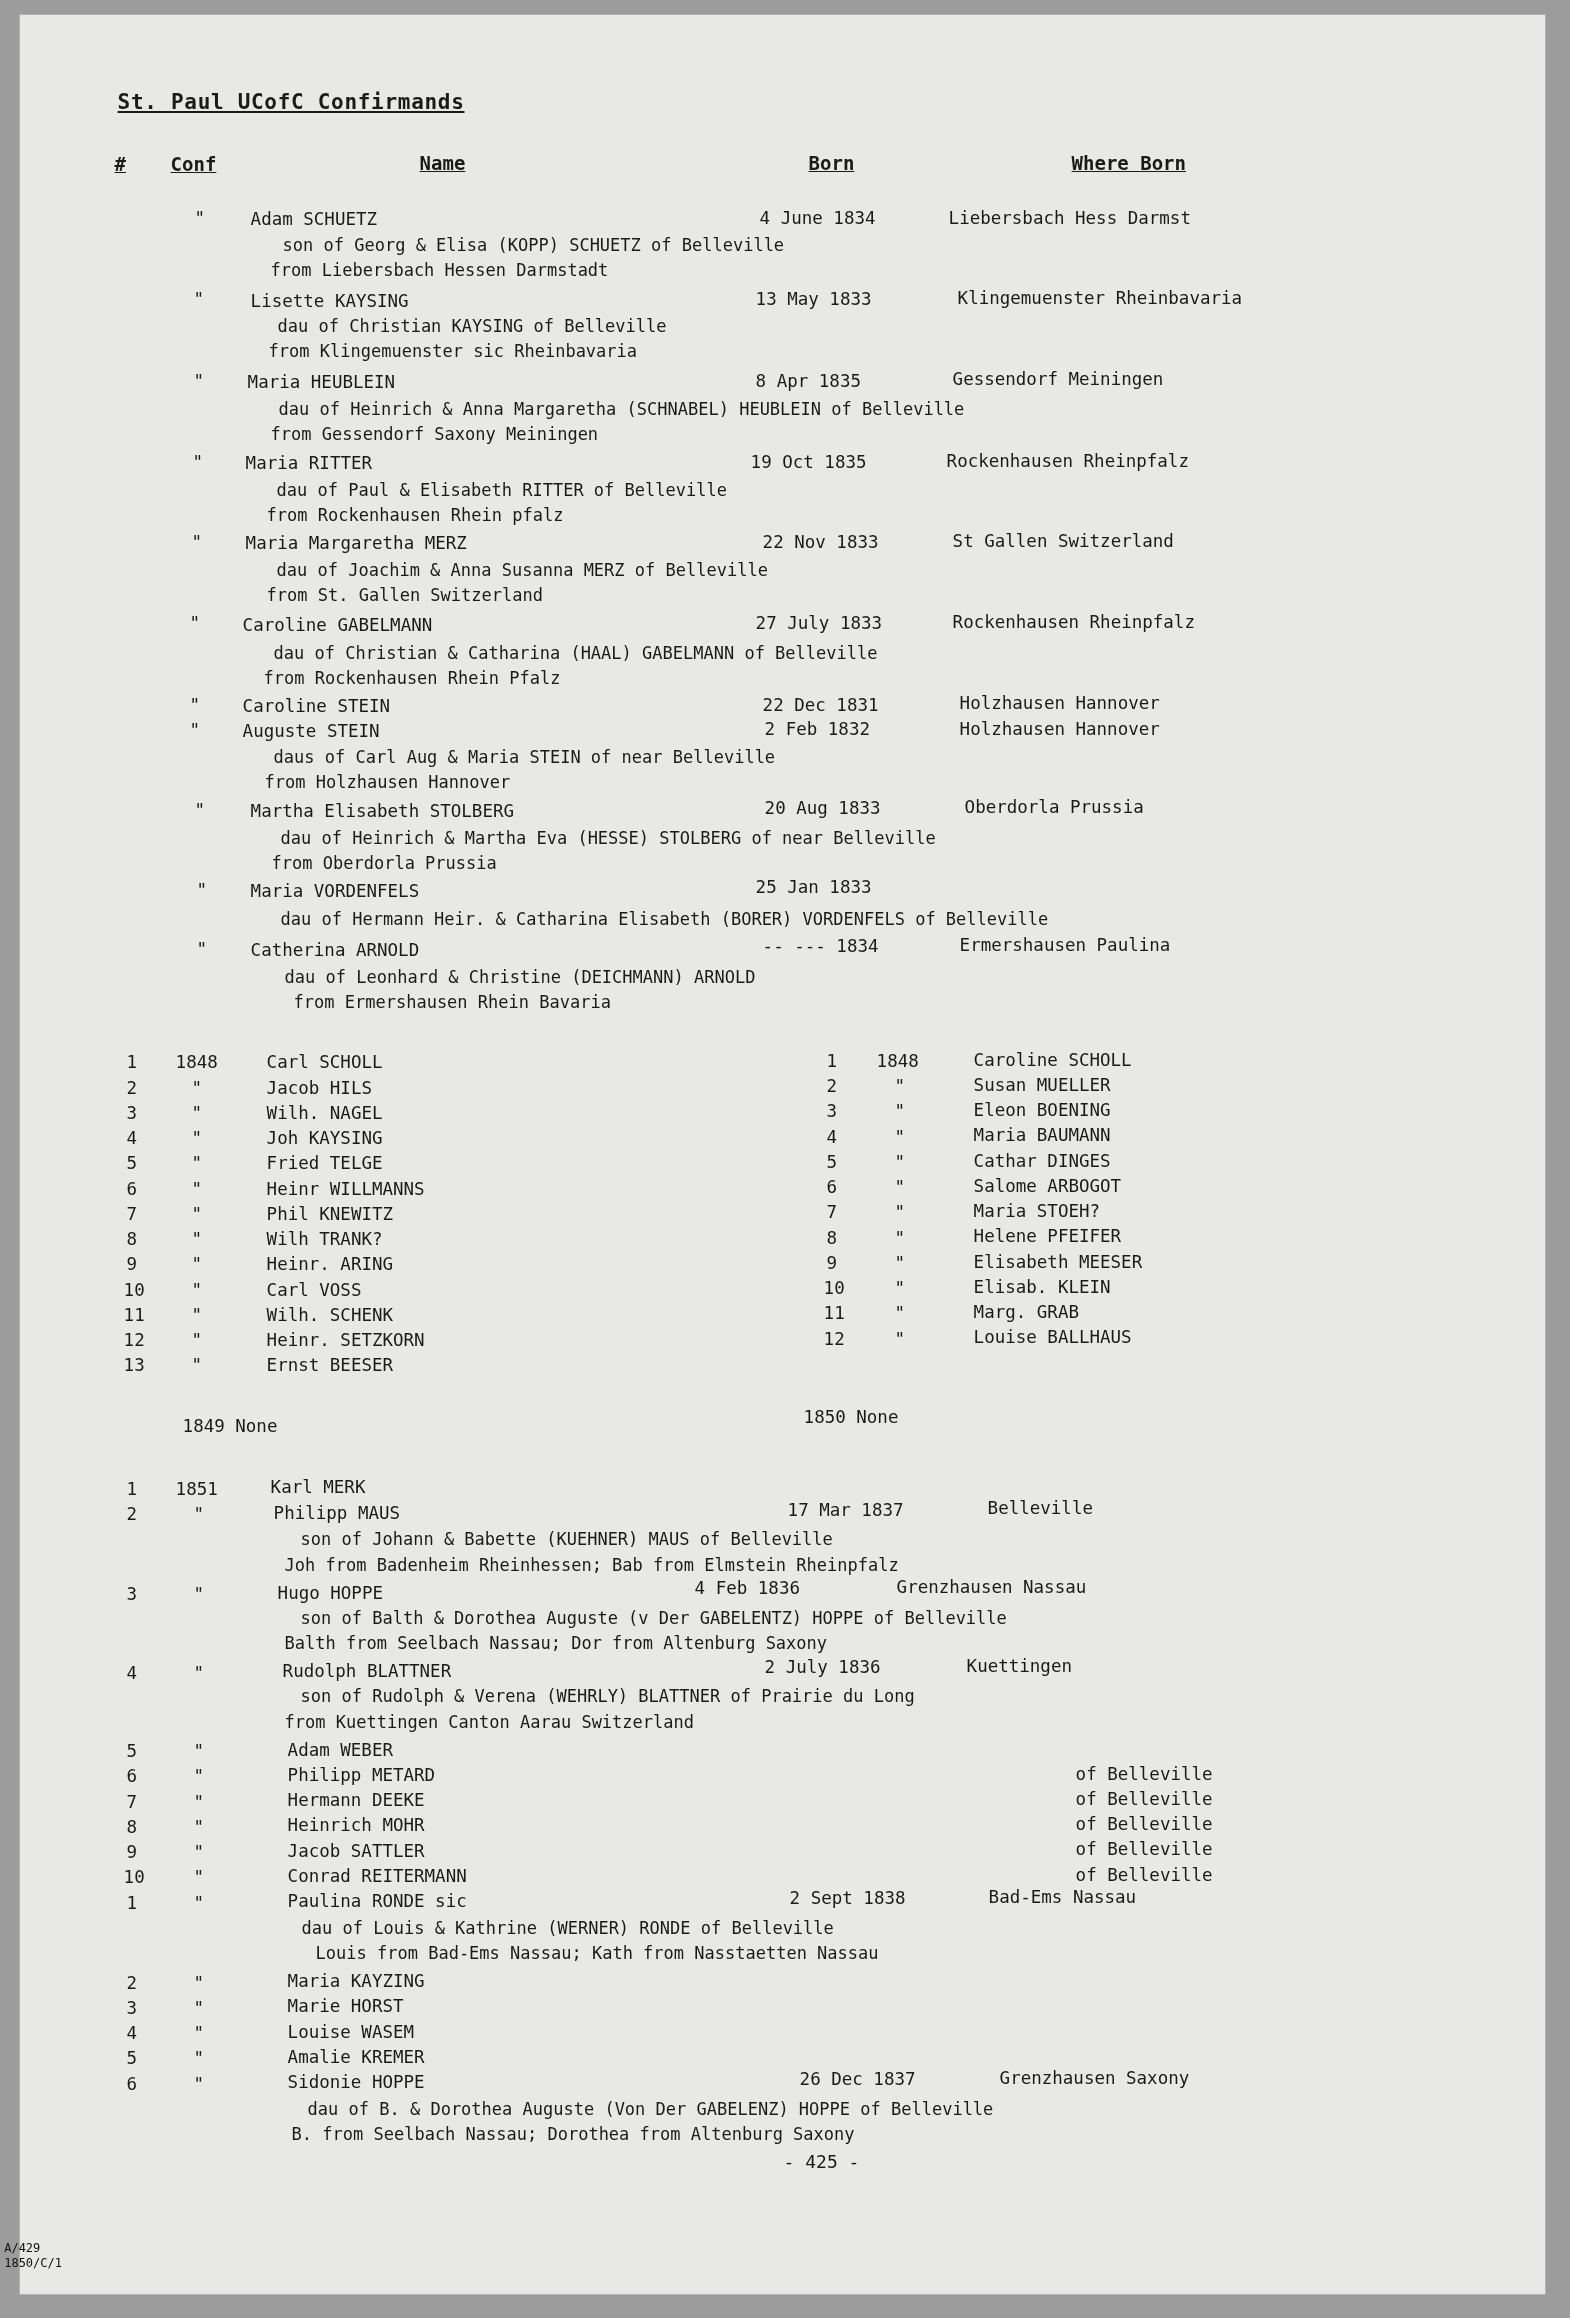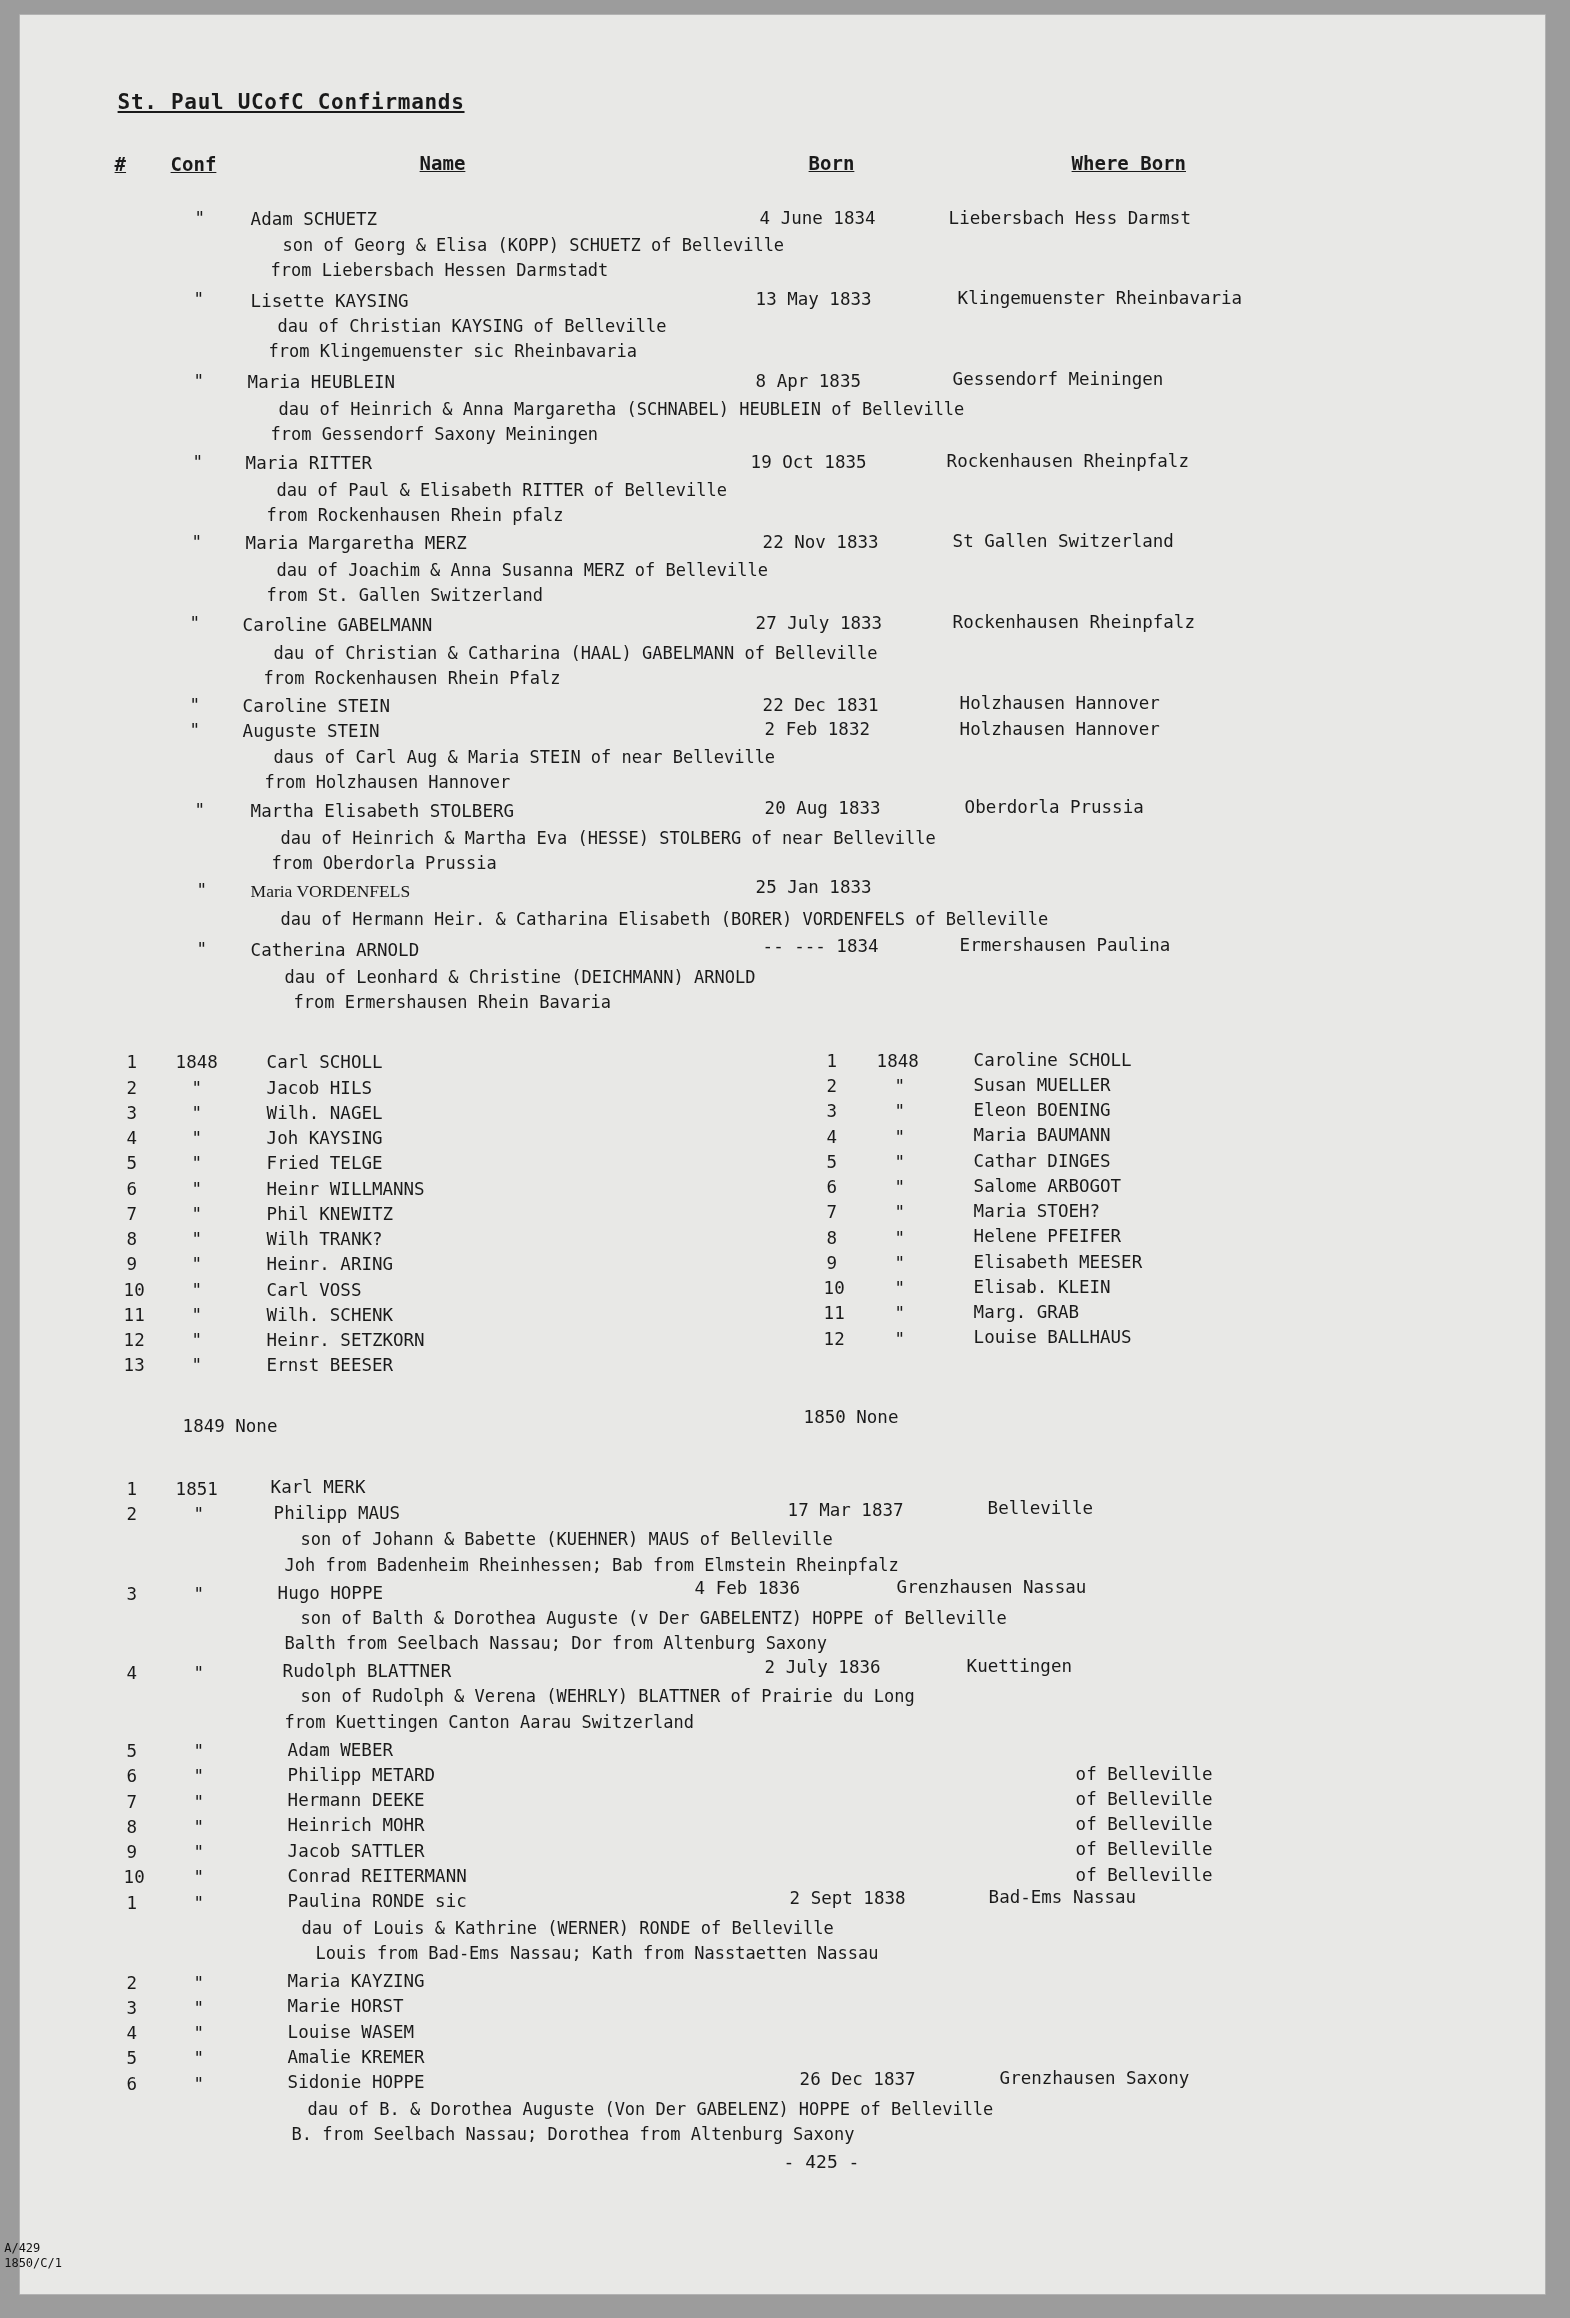--- a/index.html
+++ b/index.html
@@ -138,21 +138,21 @@
     <div class="ln sub" style="left:245px; top:759px;">from Holzhausen Hannover</div>
 
     <div class="ln" style="left:175px; top:787px;">"</div>
     <div class="ln" style="left:231px; top:788px;">Martha Elisabeth STOLBERG</div>
     <div class="ln" style="left:745px; top:785px;">20 Aug 1833</div>
     <div class="ln" style="left:945px; top:784px;">Oberdorla Prussia</div>
     <div class="ln sub" style="left:261px; top:815px;">dau of Heinrich &amp; Martha Eva (HESSE) STOLBERG of near Belleville</div>
     <div class="ln sub" style="left:252px; top:840px;">from Oberdorla Prussia</div>
 
     <div class="ln" style="left:177px; top:867px;">"</div>
-    <div class="ln" style="left:231px; top:868px;font-family:Liberation Serif, serif;">Maria VORDENFELS</div>
+    <div class="ln" style="left:231px; top:868px;">Maria VORDENFELS</div>
     <div class="ln" style="left:736px; top:864px;">25 Jan 1833</div>
     <div class="ln sub" style="left:261px; top:896px;">dau of Hermann Heir. &amp; Catharina Elisabeth (BORER) VORDENFELS of Belleville</div>
 
     <div class="ln" style="left:177px; top:926px;">"</div>
     <div class="ln" style="left:231px; top:927px;">Catherina ARNOLD</div>
     <div class="ln" style="left:743px; top:923px;">-- --- 1834</div>
     <div class="ln" style="left:940px; top:922px;">Ermershausen Paulina</div>
     <div class="ln sub" style="left:265px; top:954px;">dau of Leonhard &amp; Christine (DEICHMANN) ARNOLD</div>
     <div class="ln sub" style="left:274px; top:979px;">from Ermershausen Rhein Bavaria</div>
 

